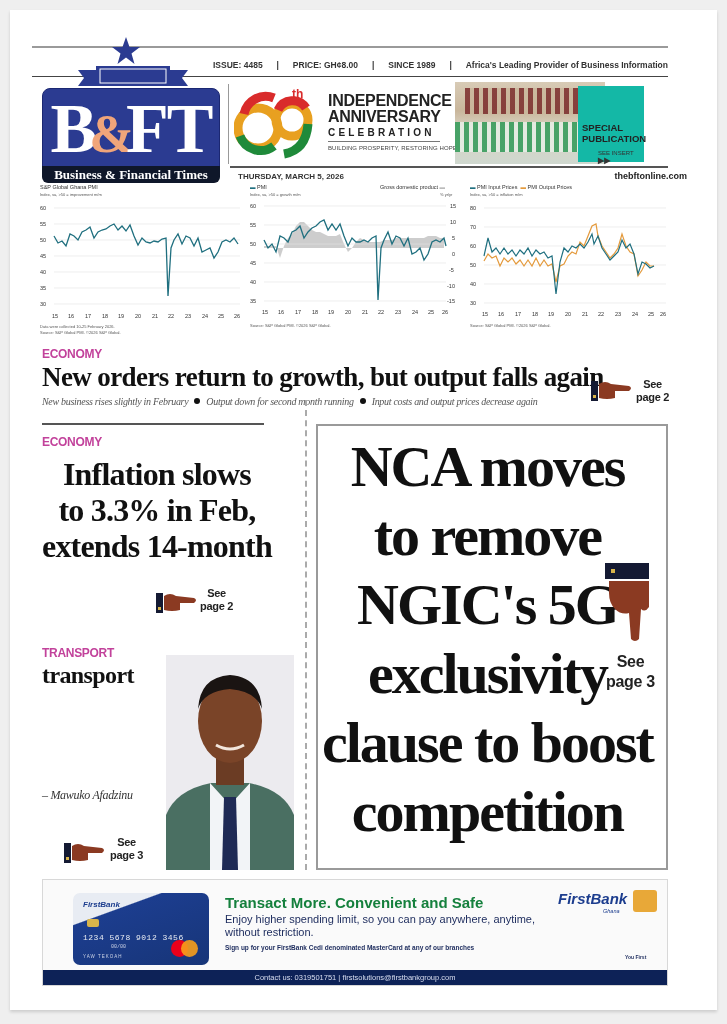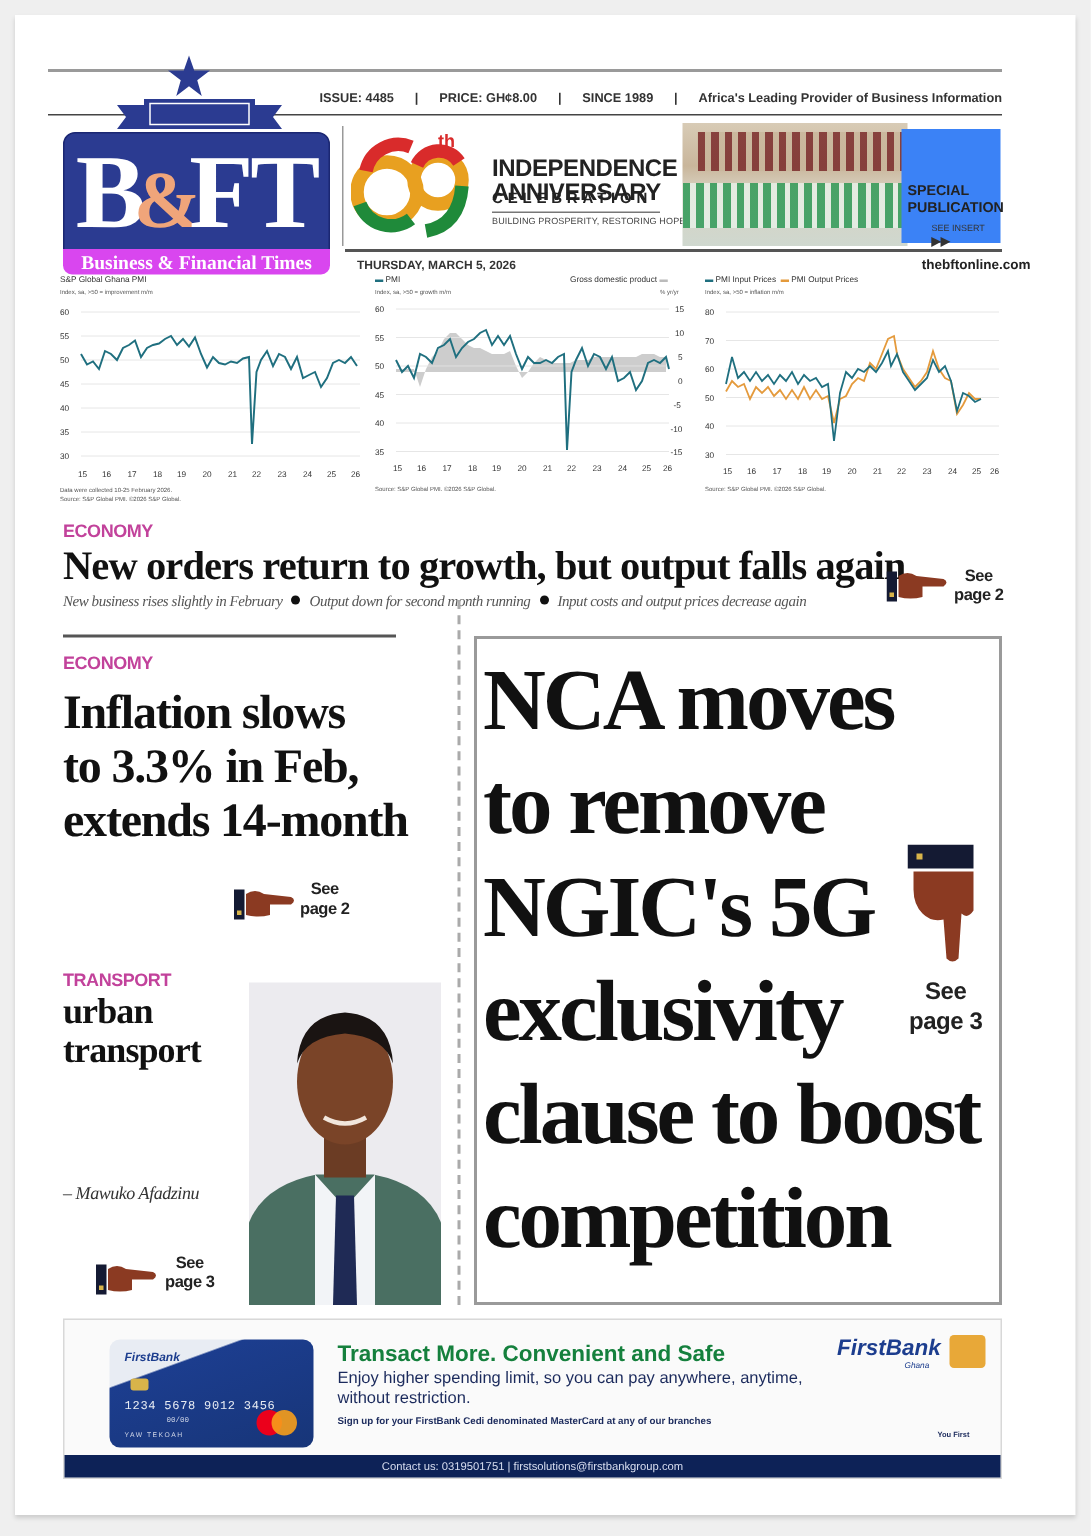--- a/index.html
+++ b/index.html
@@ -12,50 +12,50 @@
   .topline2 { position: absolute; left: 32px; top: 76px; width: 636px; height: 1px; background: #444; }
   .star { position: absolute; left: 111px; top: 36px; width: 30px; height: 30px; }
   .meta { position: absolute; left: 213px; top: 60px; width: 455px; display: flex; justify-content: space-between; font-size: 8.5px; font-weight: bold; color: #333; white-space: nowrap; }
   .meta .sep { color: #333; padding: 0 2px; }
 
   .logo { position: absolute; left: 42px; top: 66px; width: 178px; height: 118px; }
   .logo-banner { position: absolute; left: 36px; top: 0px; width: 110px; height: 20px; }
   .logo-box { position: absolute; left: 0; top: 22px; width: 178px; height: 80px; background: #2b3b91; border-radius: 8px 8px 0 0; border: 1px solid #1b2772; }
   .logo-text { position: absolute; left: 0; top: 24px; width: 178px; text-align: center; font-family: "Liberation Serif", serif; font-weight: bold; font-size: 70px; color: #fff; letter-spacing: -2px; line-height: 78px; }
   .logo-text .amp { color: #f0a57a; font-size: 54px; margin: 0 -6px; }
-  .logo-sub { position: absolute; left: 0; top: 100px; width: 178px; height: 17px; background: #d946ef; color: #fff; font-family: "Liberation Serif", serif; font-weight: bold; font-size: 13px; text-align: center; line-height: 17px; border-radius: 0 0 6px 6px; }
+  .logo-sub { position: absolute; left: 0; top: 100px; width: 178px; height: 17px; background: #0f172a; color: #fff; font-family: "Liberation Serif", serif; font-weight: bold; font-size: 13px; text-align: center; line-height: 17px; border-radius: 0 0 6px 6px; }
 
   .vline { position: absolute; left: 228px; top: 84px; width: 1px; height: 80px; background: #999; }
   .ann69 { position: absolute; left: 234px; top: 84px; width: 86px; height: 80px; }
-  .ann-title { position: absolute; left: 328px; top: 93px; font-size: 16px; font-weight: bold; line-height: 16px; color: #222; letter-spacing: -0.3px; margin-top: 12px; }
+  .ann-title { position: absolute; left: 328px; top: 93px; font-size: 16px; font-weight: bold; line-height: 16px; color: #222; letter-spacing: -0.3px; }
   .ann-cel { position: absolute; left: 328px; top: 127px; font-size: 10px; letter-spacing: 3.2px; color: #222; font-weight: bold; }
   .ann-line { position: absolute; left: 328px; top: 141px; width: 112px; height: 1px; background: #777; }
   .ann-sub { position: absolute; left: 328px; top: 145px; font-size: 6px; color: #444; letter-spacing: 0.1px; }
 
   .photo { position: absolute; left: 455px; top: 82px; width: 150px; height: 82px; background: linear-gradient(180deg, #d8cbb6 0%, #c9b69b 35%, #d9d2c2 55%, #cfd8cf 100%); overflow: hidden; }
   .photo .row { position: absolute; height: 14px; }
-  .special { position: absolute; left: 601px; top: 86px; width: 66px; height: 76px; background: #3b82f6; }
+  .special { position: absolute; left: 578px; top: 86px; width: 66px; height: 76px; background: #14b8a6; }
   .special-t { position: absolute; left: 4px; top: 36px; font-size: 9.5px; font-weight: bold; line-height: 11px; color: #222; }
   .special-s { position: absolute; left: 20px; top: 64px; font-size: 6px; color: #333; }
 
   .dateline { position: absolute; left: 230px; top: 166px; width: 438px; height: 2px; background: #555; }
   .date { position: absolute; left: 238px; top: 172px; font-size: 8px; font-weight: bold; color: #333; }
   .site { position: absolute; right: 40px; top: 171px; font-size: 9px; font-weight: bold; color: #222; }
 
   
   .chart { position: absolute; }
   .chart svg { display: block; }
   .chart-title { font-size: 5.5px; color: #333; position: absolute; white-space: nowrap; }
   .chart-sub { font-size: 4px; color: #555; position: absolute; white-space: nowrap; }
   .chart-note { font-size: 4px; color: #555; position: absolute; white-space: nowrap; }
   .tick { font-size: 5.5px; fill: #333; font-family: "Liberation Sans", sans-serif; }
 
   
   .kicker { position: absolute; font-family: "Liberation Sans", sans-serif; font-weight: bold; color: #c2429b; font-size: 12px; letter-spacing: -0.3px; }
-  .hl { position: absolute; font-family: "Liberation Serif", serif; font-weight: bold; color: #111; }
+  .hl { position: absolute; font-family: "Liberation Serif", serif; font-weight: bold; color: #111; text-align: center; }
   .hl-main { left: 42px; top: 362px; font-size: 27px; letter-spacing: -0.6px; line-height: 30px; white-space: nowrap; }
   .deck { position: absolute; left: 42px; top: 396px; font-family: "Liberation Serif", serif; font-style: italic; font-size: 10px; color: #555; white-space: nowrap; letter-spacing: -0.3px; }
   .deck .dot { display: inline-block; width: 6px; height: 6px; border-radius: 50%; background: #111; margin: 0 6px; vertical-align: 1px; }
 
   .see { position: absolute; font-family: "Liberation Sans", sans-serif; font-weight: bold; font-size: 11px; line-height: 13px; text-align: center; color: #222; letter-spacing: -0.3px; }
   .hand { position: absolute; }
 
   .rule-l { position: absolute; left: 42px; top: 423px; width: 222px; height: 2px; background: #555; }
   .divider { position: absolute; left: 305px; top: 400px; width: 0; height: 470px; border-left: 2px dashed #aaa; }
 
@@ -315,21 +315,20 @@
     <rect x="2" y="15" width="3" height="3" fill="#d8b44a"></rect>
   <path d="M8 4 Q14 0 20 4 L38 6 Q42 8 38 11 L24 11 L24 18 Q16 20 8 18 Z" fill="#8b3a22"></path>
 </svg>
 <div class="see" style="left:200px;top:587px;">
   <div>See</div>
     <div>page 2</div>
 </div>
 
 <div class="kicker" style="left:42px;top:646px;">TRANSPORT</div>
 <div class="hl hl-tr">
-  <div>urban</div>
   <div>transport</div>
 </div>
 <div class="byline">– Mawuko Afadzinu</div>
 <svg class="hand" style="left:64px;top:842px;" width="42" height="22" viewBox="0 0 42 22">
   <rect x="0" y="1" width="7" height="20" fill="#141a33"></rect>
     <rect x="2" y="15" width="3" height="3" fill="#d8b44a"></rect>
   <path d="M8 4 Q14 0 20 4 L38 6 Q42 8 38 11 L24 11 L24 18 Q16 20 8 18 Z" fill="#8b3a22"></path>
 </svg>
 <div class="see" style="left:110px;top:836px;">
   <div>See</div>

